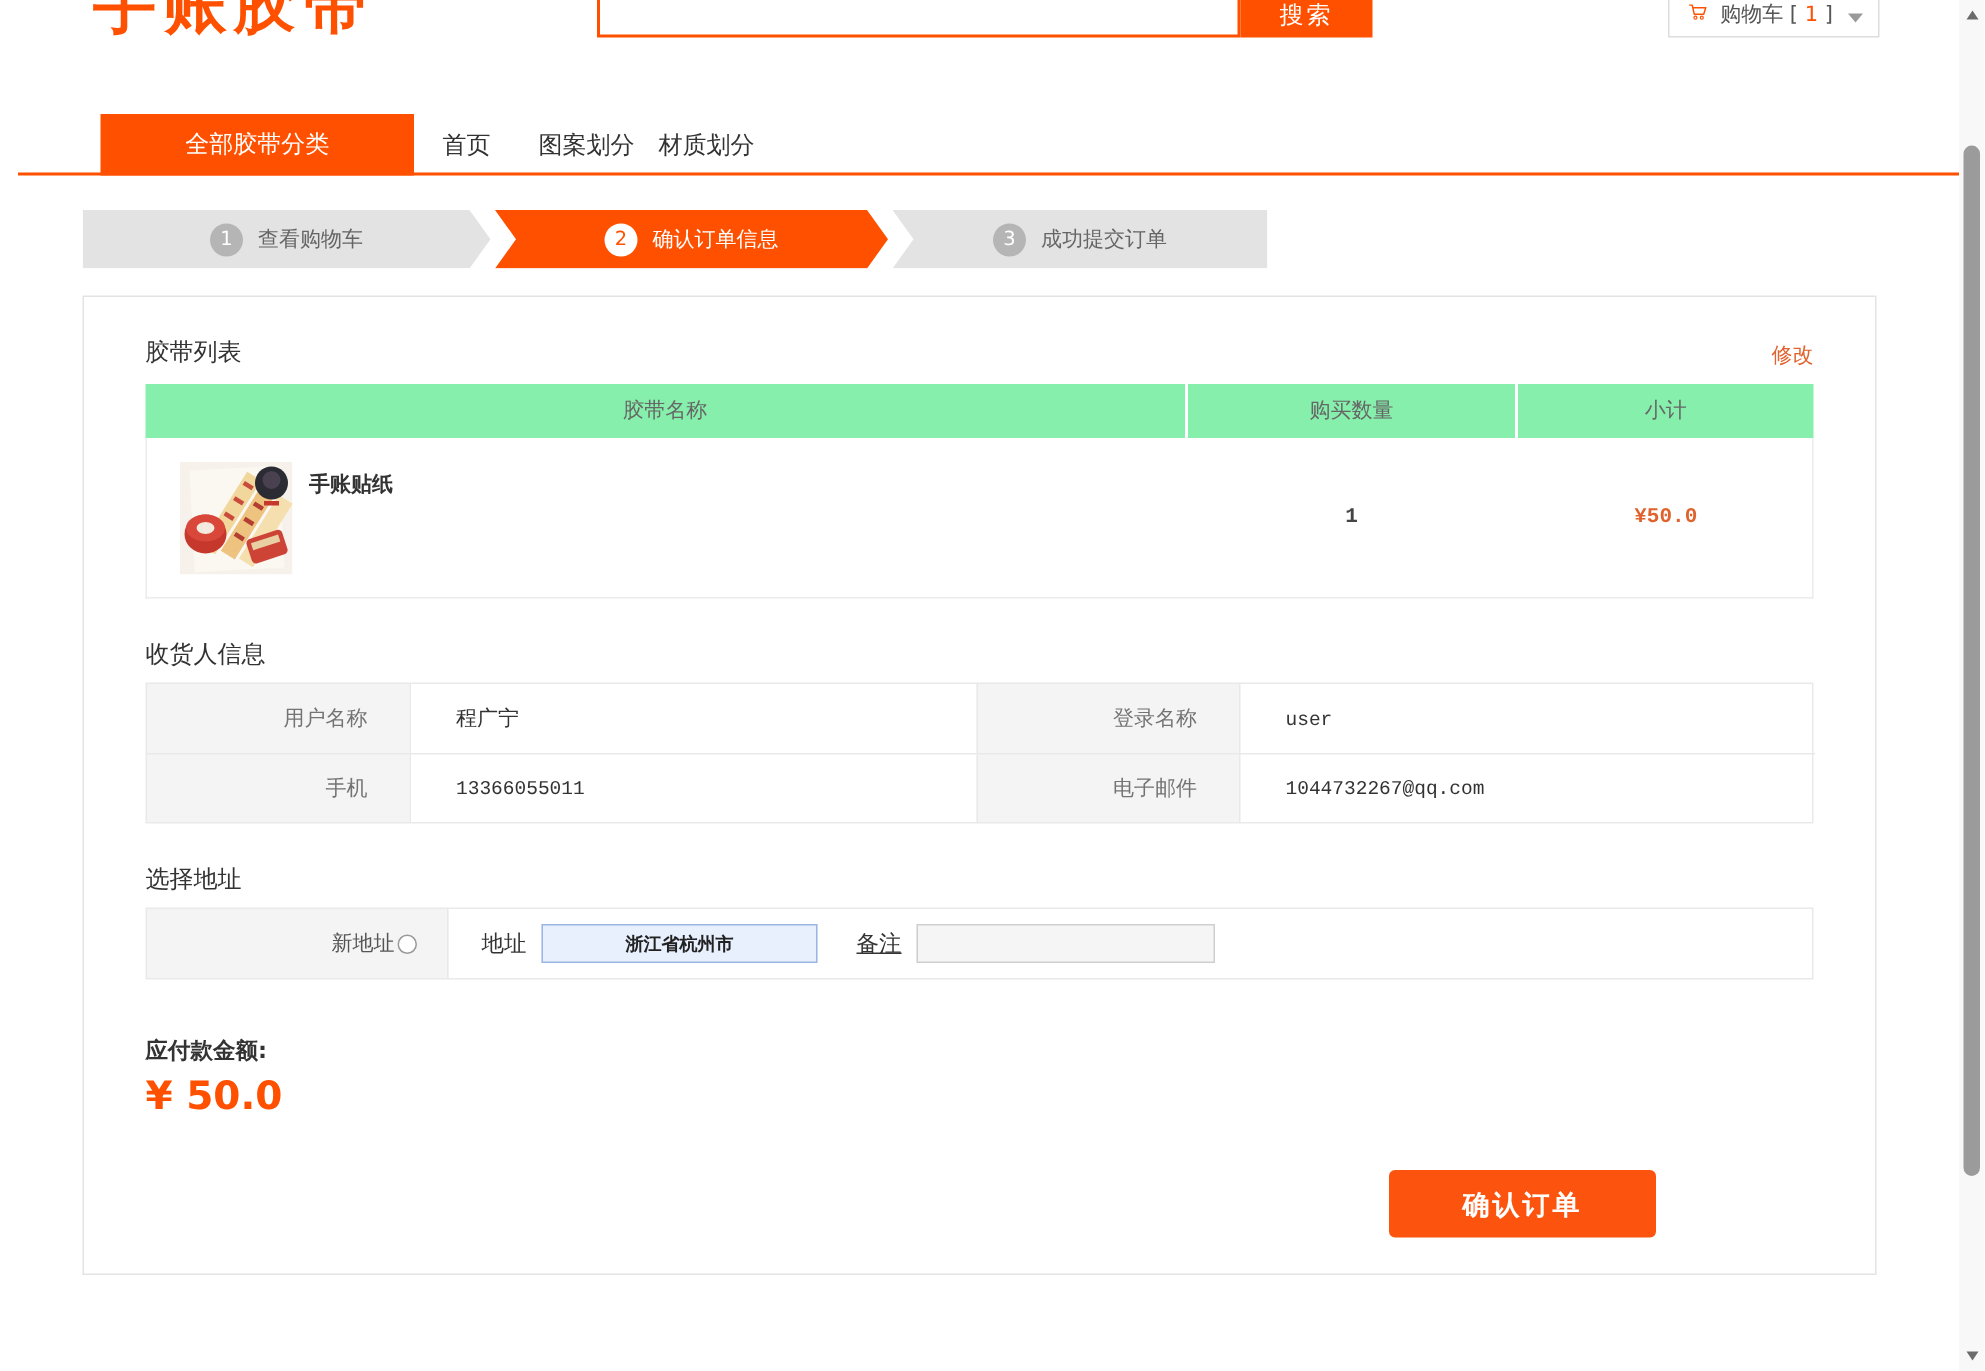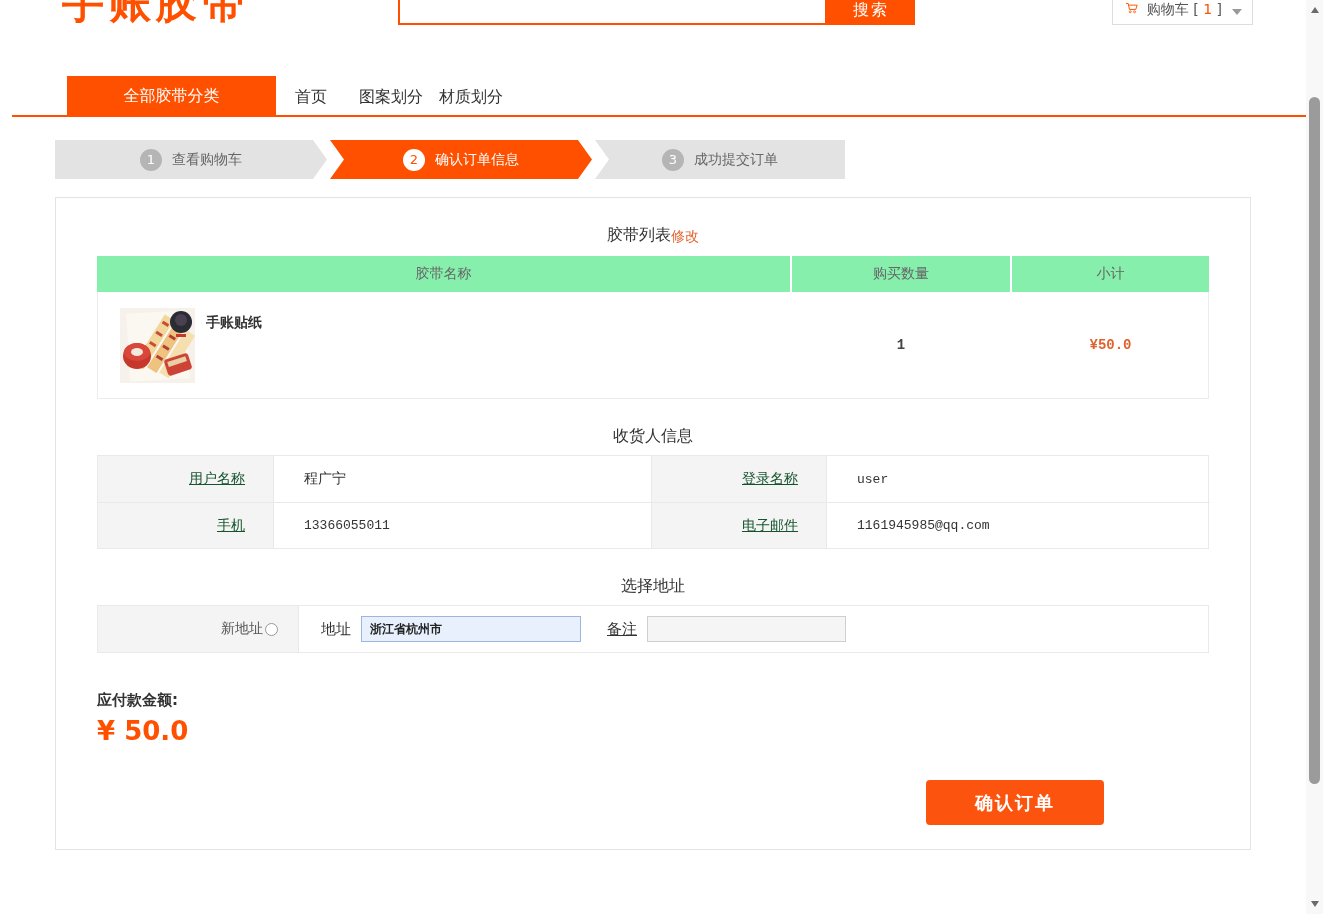--- a/index.html
+++ b/index.html
@@ -29,49 +29,49 @@
   .step.s1 { width:262px; clip-path:polygon(0 0, calc(100% - 14px) 0, 100% 50%, calc(100% - 14px) 100%, 0 100%, 14px 50%); }
   .step.s2 { width:250px; clip-path:polygon(0 0, 100% 0, 100% 100%, 0 100%, 14px 50%); }
   .step.active { background:#FF5000; }
   .step .num { width:22px; height:22px; border-radius:50%; background:#b5b5b5; color:#fff; font-size:13px; display:flex; align-items:center; justify-content:center; }
   .step.active .num { background:#fff; color:#FF5000; }
   .step .lbl { font-size:14px; color:#666; }
   .step.active .lbl { color:#fff; }
 
   
   .panel { position:absolute; left:55px; top:197px; width:1196px; height:653px; border:1px solid #e3e3e3; background:#fff; padding:0 41px; }
-  .sec-head { margin-top:27px; display:flex; justify-content:center; align-items:flex-end; }
+  .sec-head { margin-top:27px; display:flex; justify-content:space-between; align-items:flex-end; }
   .sec-title { font-size:16px; color:#333; }
   .edit-link { font-size:14px; color:#e0632e; cursor:pointer; }
 
   .otable { margin-top:10px; width:1112px; }
   .ohead { display:grid; grid-template-columns:693px 220px 199px; height:36px; background:#86efac; }
   .ohead .hc { display:flex; align-items:center; justify-content:center; font-size:14px; color:#666; }
   .ohead .hc + .hc { border-left:2px solid #fff; }
   .orow { display:grid; grid-template-columns:693px 220px 199px; height:107px; border:1px solid #ececec; border-top:none; background:#fff;font-weight:bold; }
   .orow .pcell { display:flex; align-items:flex-start; padding:16px 0 0 22px; gap:11px; }
   .thumb { width:75px; height:75px; display:block; }
   .pname { font-size:14px; color:#333; margin-top:6px; }
   .orow .ccell { display:flex; align-items:center; justify-content:center; font-family:"Liberation Mono","DejaVu Sans Mono",monospace; font-size:14px; color:#444; }
   .orow .ccell.sub { color:#e0632e; }
 
   .rtable { margin-top:8px; width:1112px; display:grid; grid-template-columns:175px 378px 175px 384px; border:1px solid #e9e9e9; }
   .rcell { height:46px; display:flex; align-items:center; font-size:14px; }
-  .rcell.lab { background:#f4f4f4; color:#14532d; justify-content:flex-end; padding-right:28px; border-left:1px solid #e9e9e9;text-decoration:underline; }
+  .rcell.lab { background:#f4f4f4; color:#737373; justify-content:flex-end; padding-right:28px; border-left:1px solid #e9e9e9; }
   .rcell.lab.first { border-left:none; }
   .rcell.val { color:#333; padding-left:30px; border-left:1px solid #e9e9e9; }
   .rcell.row2 { border-top:1px solid #e9e9e9; }
   .mono { font-family:"Liberation Mono","DejaVu Sans Mono",monospace; font-size:13px; color:#444; }
 
   .addr-row { margin-top:8px; width:1112px; height:48px; border:1px solid #e9e9e9; display:flex; background:#fff; }
   .addr-gray { width:201px; background:#f4f4f4; display:flex; align-items:center; justify-content:flex-end; padding-right:20px; gap:2px; font-size:14px; color:#555; border-right:1px solid #e9e9e9; }
   .radio { width:13px; height:13px; border:1px solid #999; border-radius:50%; background:#fff; display:inline-block; cursor:pointer; }
   .addr-form { flex:1; display:flex; align-items:center; padding-left:22px; }
   .f-label { font-size:15px; color:#333; margin-right:10px; }
-  .addr-input { width:220px; height:26px; background:#e8f0fe; border:1px solid #9ab6e3; font-size:12px; font-weight:bold; color:#222; padding:0 8px; outline:none; }
+  .addr-input { width:184px; height:26px; background:#e8f0fe; border:1px solid #9ab6e3; font-size:12px; font-weight:bold; color:#222; padding:0 8px; outline:none;text-align:center; }
   .note-label { margin-left:26px;text-decoration:underline; }
   .note-input { width:199px; height:26px; background:#f5f5f5; border:1px solid #cfcfcf; font-size:13px; padding:0 8px; outline:none; }
 
   .pay-line { margin-top:38px; display:flex; justify-content:space-between; align-items:baseline; padding-right:105px; gap:6px;flex-direction:column; }
   .pay-label { font-size:15px; font-weight:bold; color:#333; }
   .pay-amount { font-size:26px; font-weight:bold; color:#FF5000; font-family:"DejaVu Sans","Liberation Sans",sans-serif; }
   .confirm-wrap { margin-top:34px; display:flex; justify-content:flex-end; padding-right:105px; }
   .confirm-btn { width:178px; height:45px; background:#fc540e; border:none; border-radius:4px; color:#fff; font-size:18px; font-weight:bold; letter-spacing:2px; cursor:pointer; }
 
   
@@ -180,21 +180,21 @@
     </div>
 
     <div class="rtable">
       <div class="rcell lab first">用户名称</div>
       <div class="rcell val">程广宁</div>
       <div class="rcell lab">登录名称</div>
       <div class="rcell val mono">user</div>
       <div class="rcell lab first row2">手机</div>
       <div class="rcell val mono row2">13366055011</div>
       <div class="rcell lab row2">电子邮件</div>
-      <div class="rcell val mono row2">1161945985@qq.com</div>
+      <div class="rcell val mono row2">1044732267@qq.com</div>
     </div>
 
     <div class="sec-head" style="margin-top:27px;">
       <div class="sec-title">选择地址</div>
     </div>
 
     <div class="addr-row">
       <div class="addr-gray">
         <span>新地址</span>
         <span class="radio"></span>

